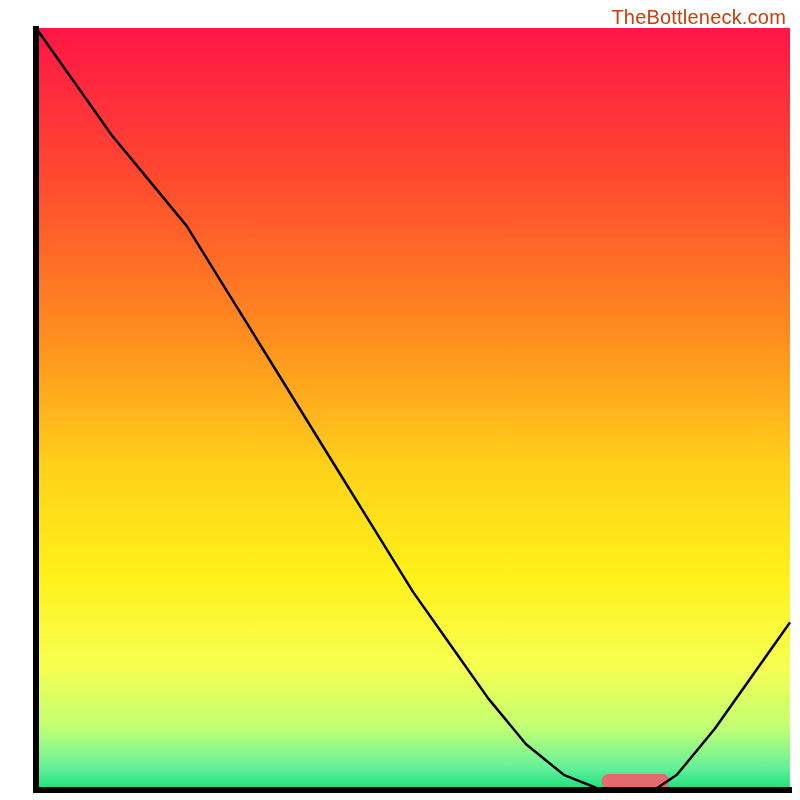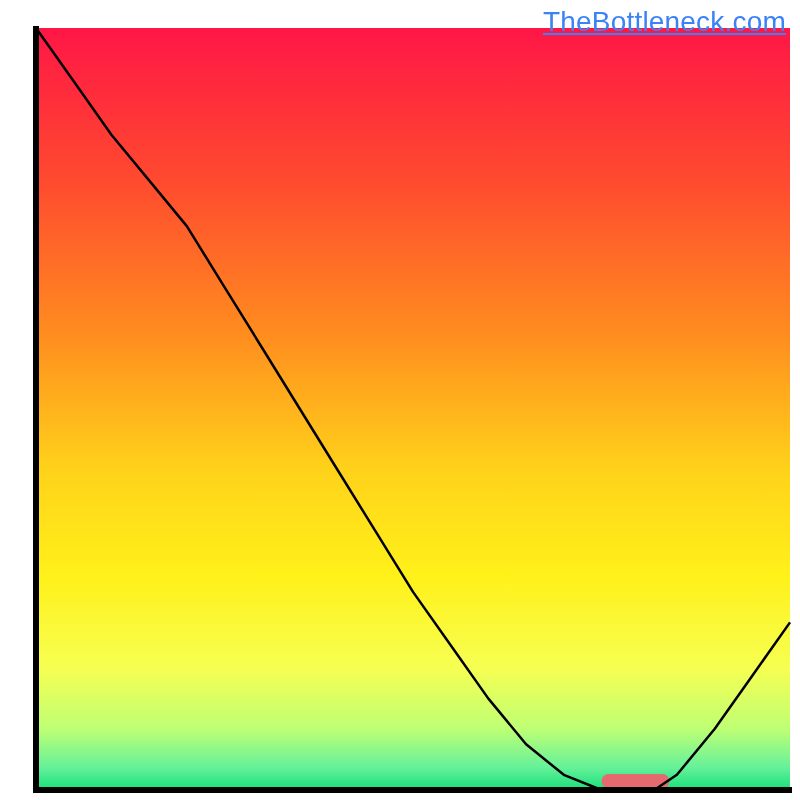--- a/index.html
+++ b/index.html
@@ -13,25 +13,24 @@
   }
   .container {
     position: relative;
     width: 800px;
     height: 800px;
   }
   .watermark {
     position: absolute;
     top: 6px;
     right: 14px;
-    color: #3b82f6;
-    font-size: 28px;
+    color: #c2410c;
+    font-size: 20px;
     font-weight: 500;
     letter-spacing: 0.2px;
-    text-decoration: underline;
   }
   svg {
     display: block;
   }
 </style>
 </head>
 <body>
 
 <div class="container">
   <div class="watermark">TheBottleneck.com</div>

